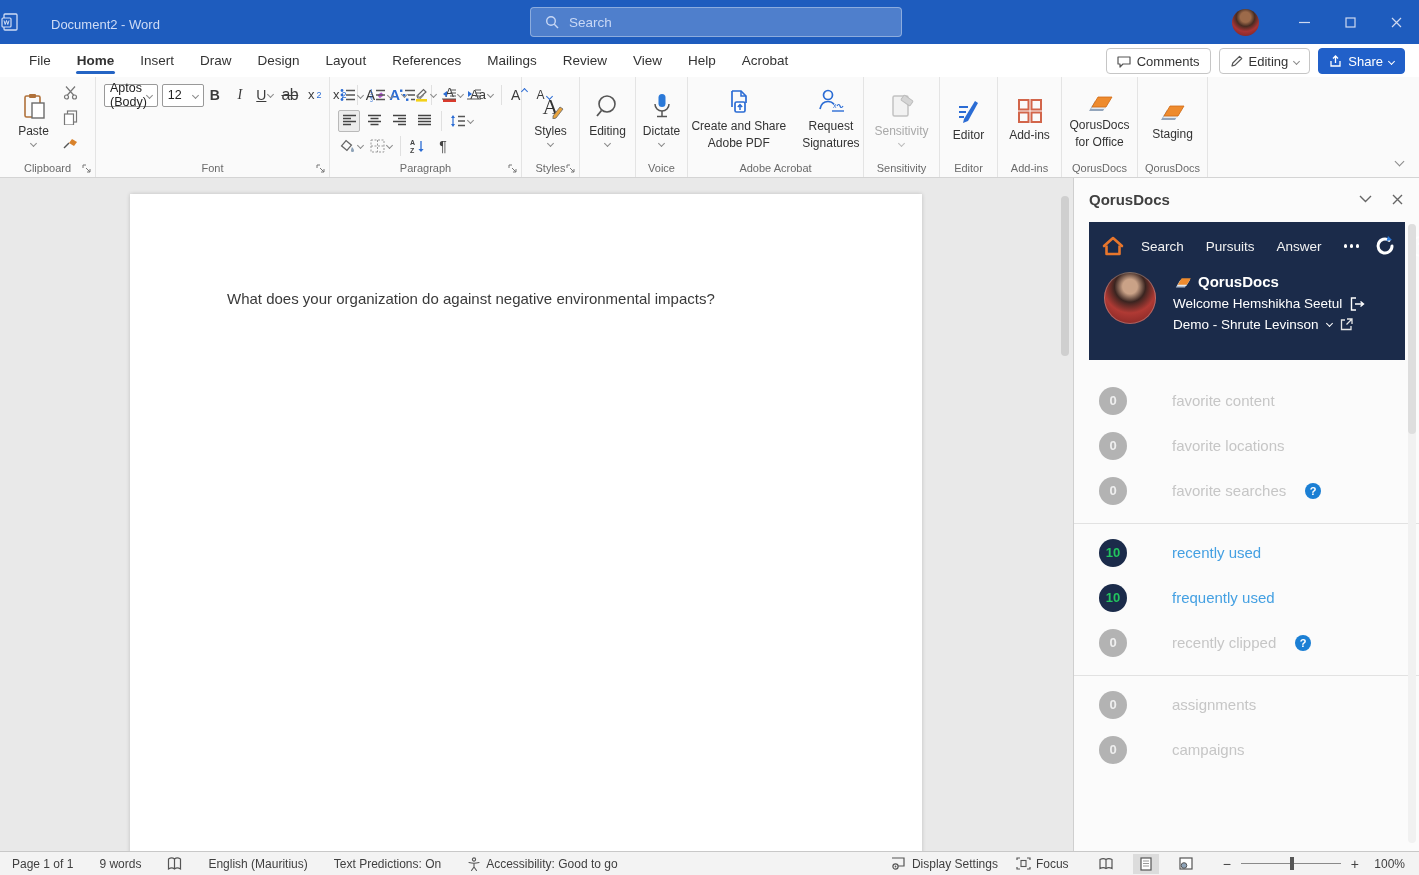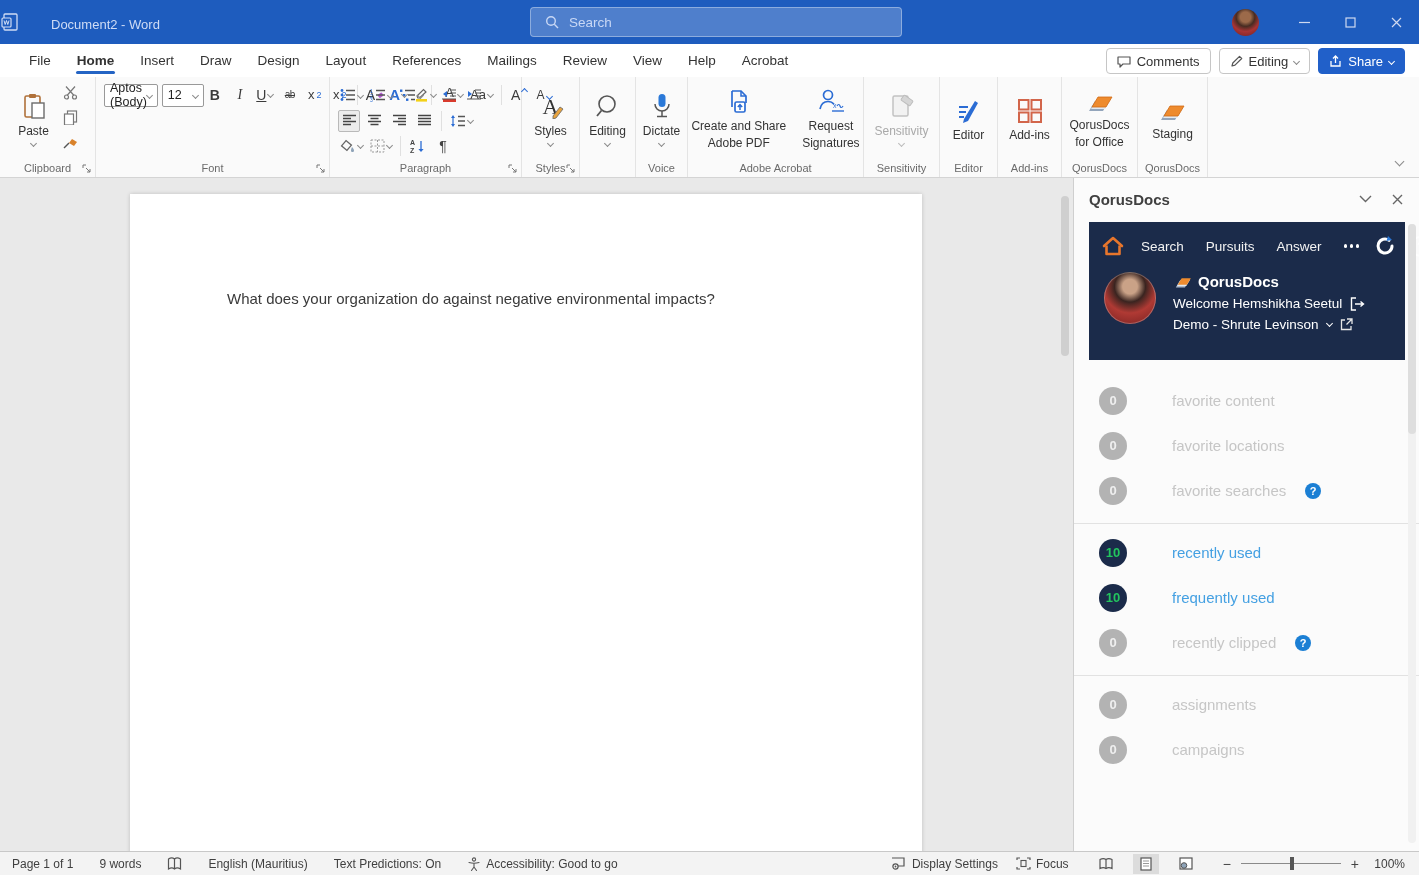--- a/index.html
+++ b/index.html
@@ -33,21 +33,21 @@
   .bigbtn { display:flex; flex-direction:column; align-items:center; justify-content:flex-start; font-size:12px; color:#333; padding:4px 5px 1px; gap:3px; line-height:14px; text-align:center; border-radius:3px; }
   .bigbtn .blabel { white-space:nowrap; }
   .dim, .dim .blabel { color:#a9a9a9 !important; }
   .chev { width:5px; height:5px; border-right:1.3px solid #555; border-bottom:1.3px solid #555; transform:rotate(45deg); display:inline-block; flex:none; }
   .chev.gray { border-color:#8a8a8a; }
   .smallbtn { height:22px; min-width:22px; display:flex; align-items:center; justify-content:center; gap:2px; padding:0 2px; border-radius:2px; font-size:14px; color:#3b3b3b; }
   .frow { display:flex; align-items:center; height:25px; }
   .glyph-b { font-weight:bold; font-size:14px; }
   .glyph-i { font-style:italic; font-family:"Liberation Serif", serif; font-size:14px; }
   .glyph-u { text-decoration:underline; font-size:14px; }
-  .glyph-strike { text-decoration:line-through; font-size:10px; letter-spacing:-.5px; }
+  .glyph-strike { text-decoration:line-through; font-size:16px; letter-spacing:-.5px; }
   .sub, .sup { font-size:13px; }
   .sub span { font-size:9px; vertical-align:sub; color:#2b6cd4; }
   .sup span { font-size:9px; vertical-align:super; color:#2b6cd4; }
   .combo { background:#fff; border:1px solid #999; border-radius:2px; height:23px; display:flex; align-items:center; font-size:12.5px; color:#222; padding:0 5px; justify-content:space-between; }
   .fontA { color:#2b6cd4; font-weight:bold; font-size:15px; }
   .redbar { display:inline-block; }
   .vline { width:1px; height:20px; background:#e0e0e0; margin:0 3px; }
 
   
   .docarea { position:absolute; left:0; top:178px; width:1073px; bottom:24px; background:#e9e9e9; overflow:hidden;padding-left:40px; }

